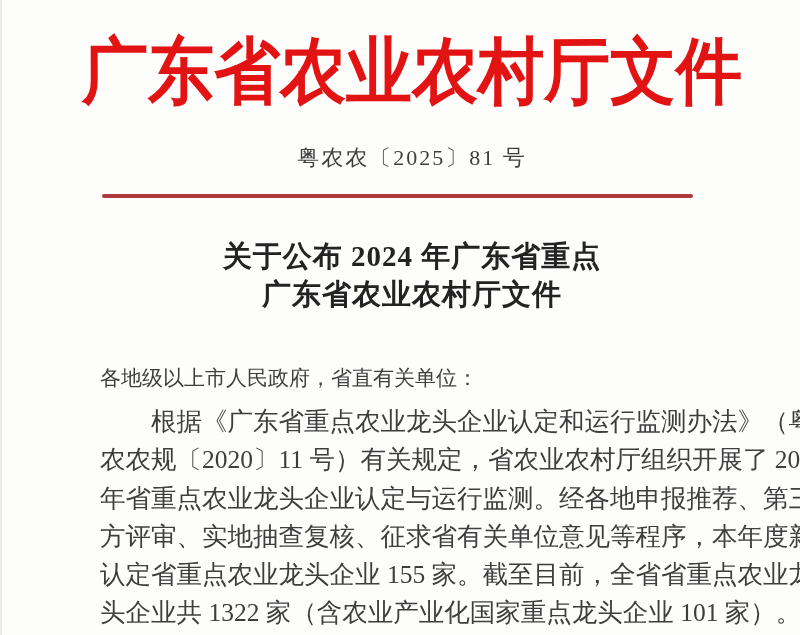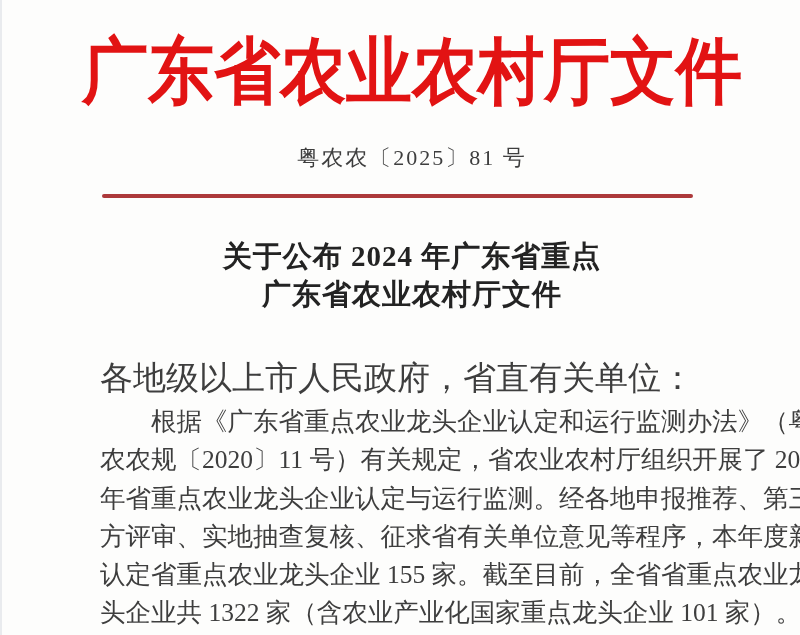--- a/index.html
+++ b/index.html
@@ -49,21 +49,21 @@
   }
   .doc-title {
     position: absolute; top: 237px; left: 0; right: 0;
     text-align: center;
     font-size: 29px; font-weight: bold; line-height: 38px;
     color: var(--title-text, #232323);
     letter-spacing: 1px;
   }
   .salutation {
     position: absolute; top: 361px; left: 100px; width: 600px;
-    font-size: 33px; line-height: 34px;
+    font-size: 21px; line-height: 34px;
     color: var(--text, #3e3e3e);
   }
   .paragraph {
     position: absolute; top: 403px; left: 100px; width: 591px;
     font-size: 25.5px;
     color: var(--text, #3e3e3e);
   }
   .body-line {
     line-height: 38.3px;
     text-align: justify;

